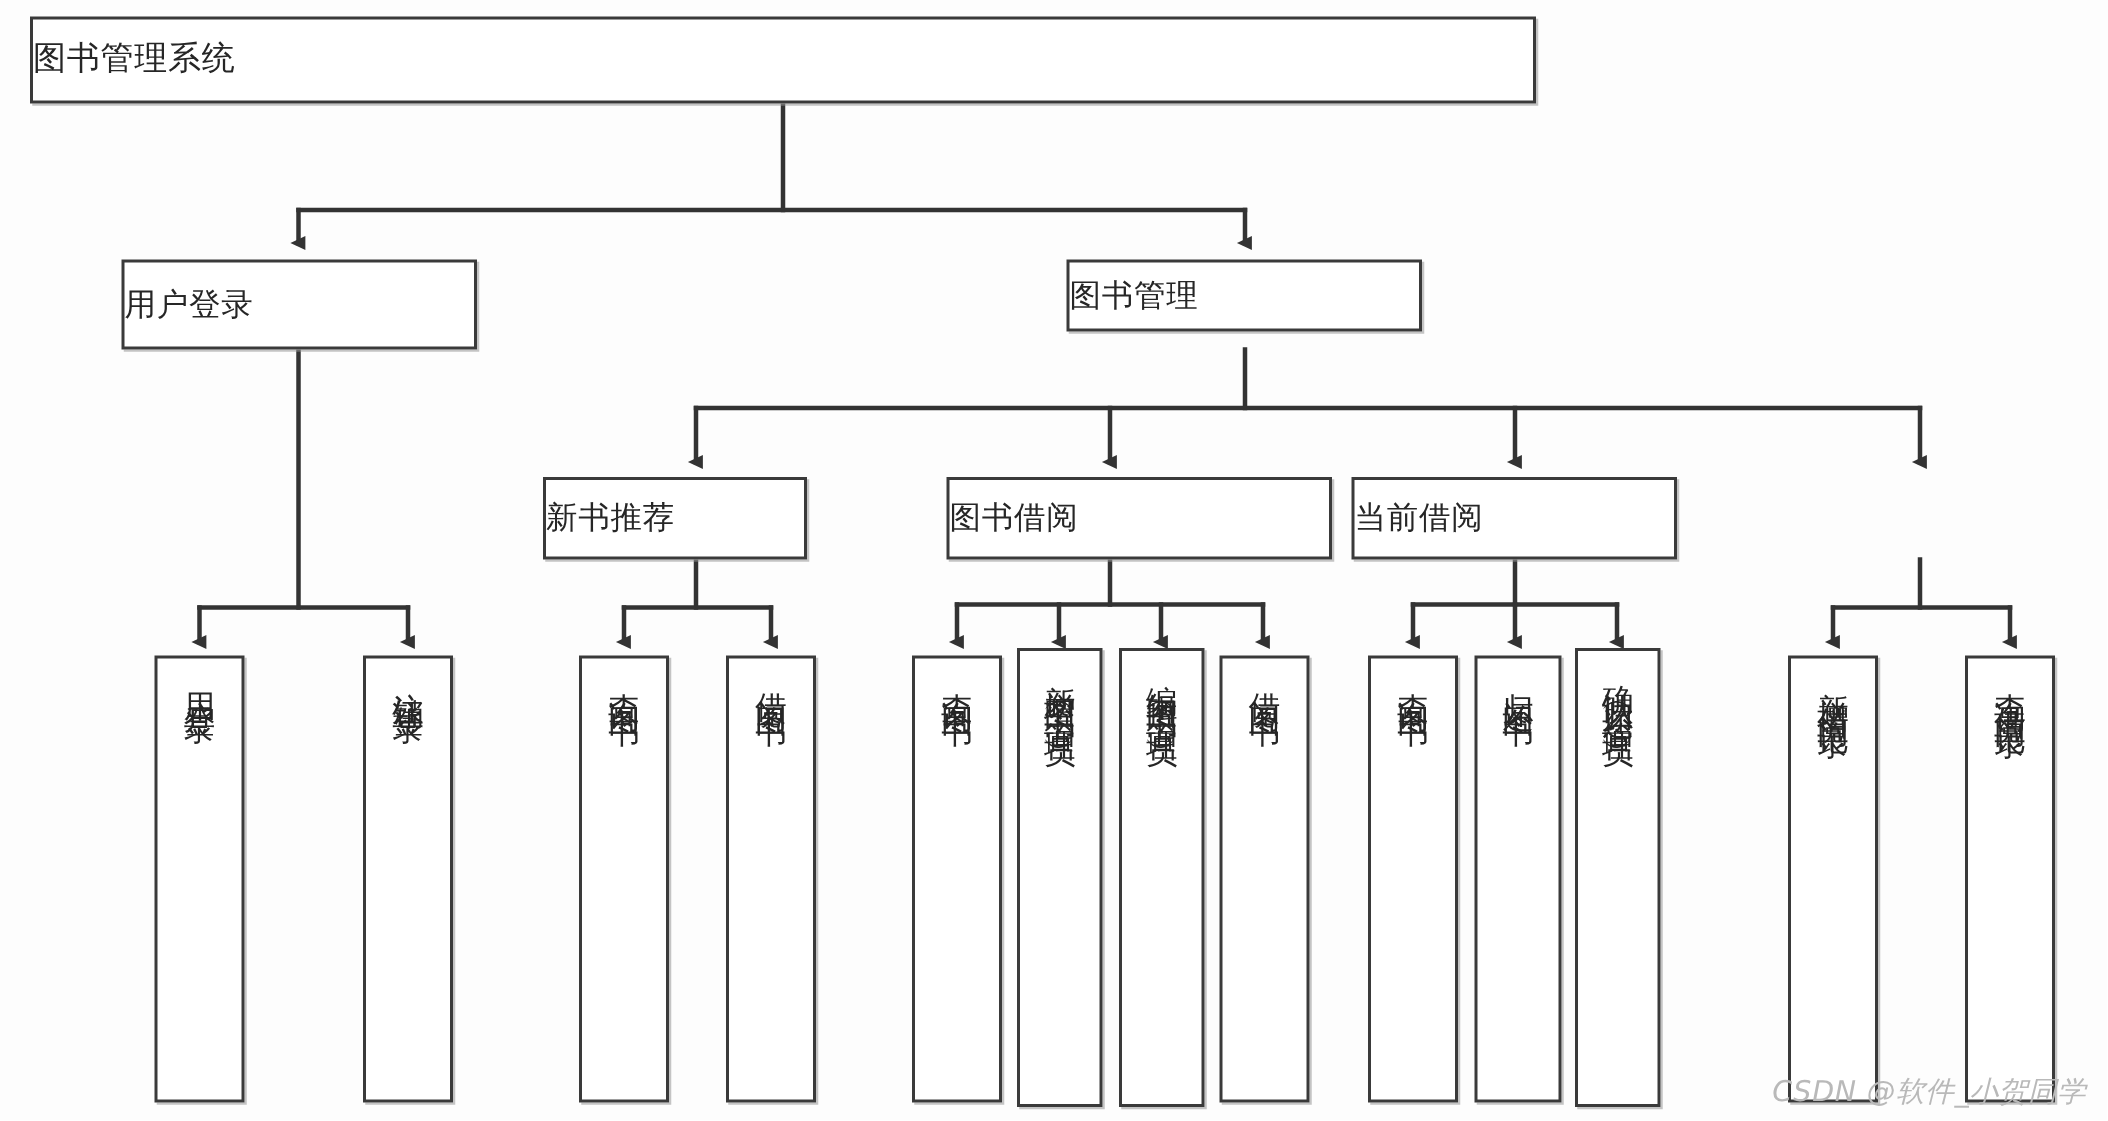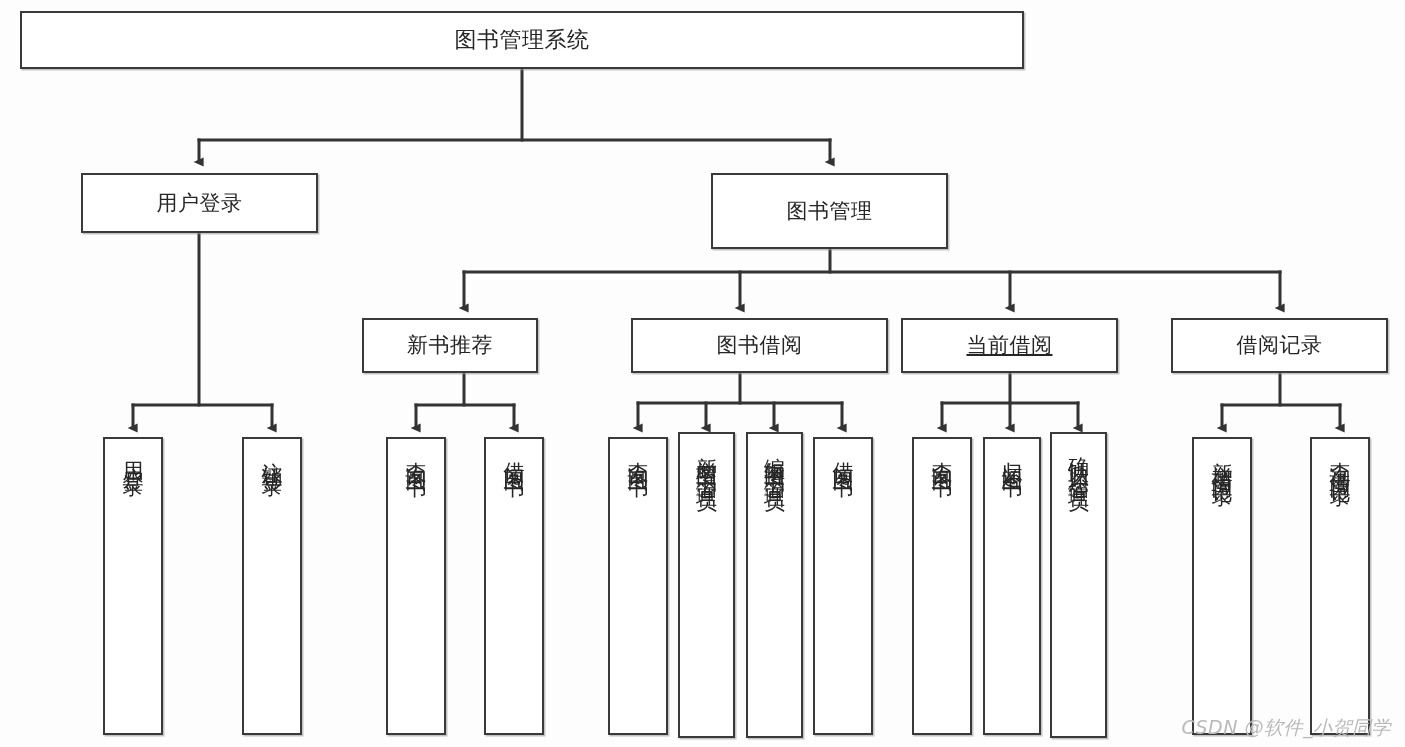--- a/index.html
+++ b/index.html
@@ -26,21 +26,21 @@
     height: 747px;
     pointer-events: none;
   }
   .node {
     position: absolute;
     box-sizing: border-box;
     background: #ffffff;
     border: 2.5px solid #3a3a3a;
     display: flex;
     align-items: center;
-    justify-content: center;
+    justify-content: flex-start;
     color: #262626;
     box-shadow: 1.5px 1.5px 0 rgba(150,150,150,0.55);
   }
   .node .label {
     display: block;
     text-align: center;
     line-height: 1.18;
     letter-spacing: 0.5px;
   }
   
@@ -135,35 +135,32 @@
     </g>
   </svg>
 
   <div class="node h root" style="left:20px; top:11px; width:1004px; height:58px;">
     <span class="label">图书管理系统</span>
   </div>
 
   <div class="node h" style="left:81px; top:173px; width:237px; height:60px;">
     <span class="label">用户登录</span>
   </div>
-  <div class="node h" style="left:711px; top:173px; width:237px; height:76px;">
+  <div class="node h" style="left:711px; top:173px; width:237px; height:48px;">
     <span class="label">图书管理</span>
   </div>
 
   <div class="node h" style="left:362px; top:318px; width:176px; height:55px;">
     <span class="label">新书推荐</span>
   </div>
   <div class="node h" style="left:631px; top:318px; width:257px; height:55px;">
     <span class="label">图书借阅</span>
   </div>
-  <div class="node h" style="left:901px; top:318px; width:217px; height:55px;text-decoration:underline;">
+  <div class="node h" style="left:901px; top:318px; width:217px; height:55px;">
     <span class="label">当前借阅</span>
-  </div>
-  <div class="node h" style="left:1171px; top:318px; width:217px; height:55px;">
-    <span class="label">借阅记录</span>
   </div>
 
   <div class="node v" style="left:103px; top:437px; width:60px; height:298px;">
     <span class="label">用户登录</span>
   </div>
   <div class="node v" style="left:242px; top:437px; width:60px; height:298px;">
     <span class="label">注销登录</span>
   </div>
 
   <div class="node v" style="left:386px; top:437px; width:60px; height:298px;">

